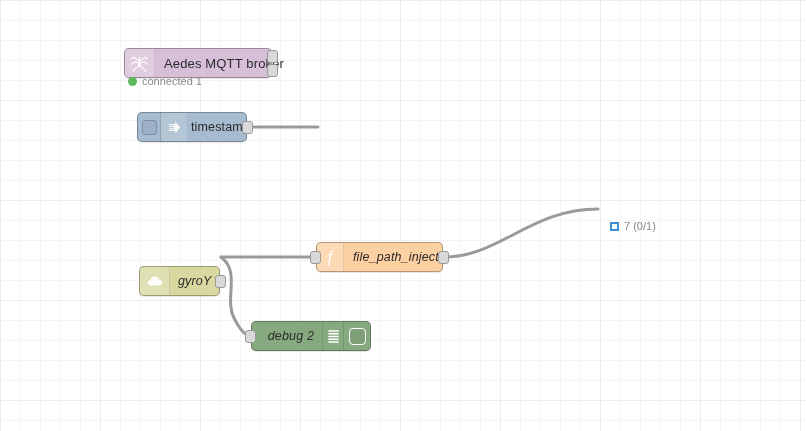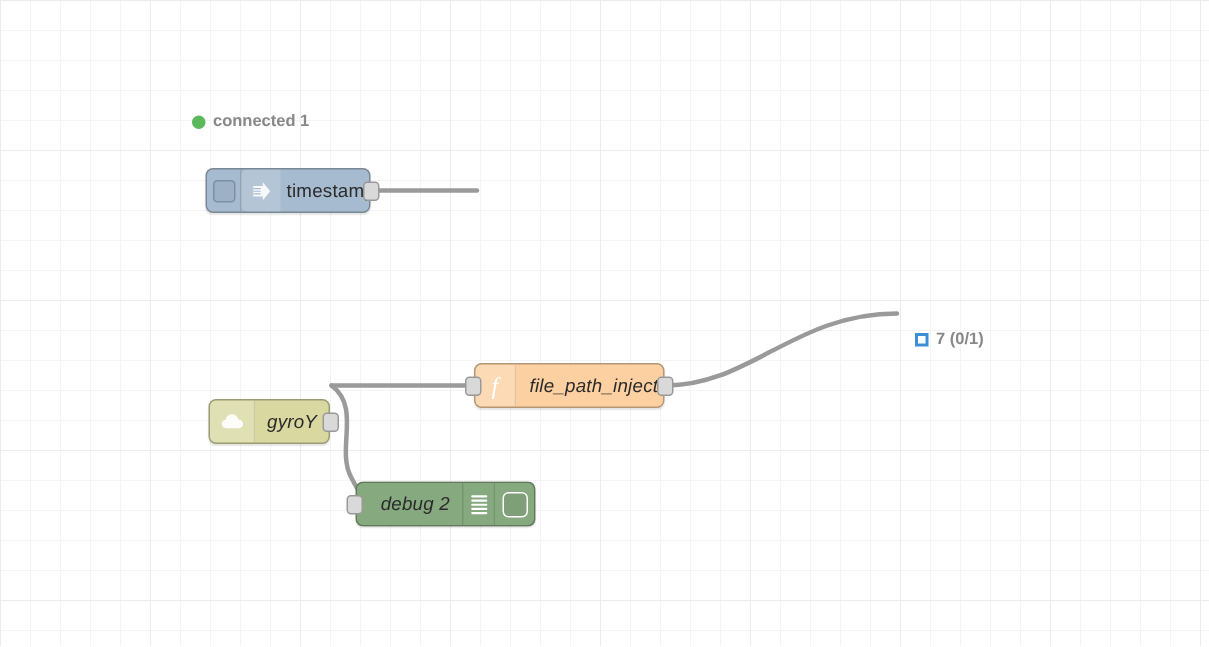--- a/index.html
+++ b/index.html
@@ -136,21 +136,20 @@
 
   
   .status {
     position: absolute;
     display: flex;
     align-items: center;
     gap: 5px;
     font-size: 11px;
     color: #888888;
     white-space: nowrap;
-    font-weight: bold;
   }
   .status .dot {
     width: 9px; height: 9px;
     border-radius: 50%;
     background: #5bb95b;
     display: inline-block;
   }
   .status .ring {
     width: 9px; height: 9px;
     border: 2px solid #3a8fd6;
@@ -164,20 +163,39 @@
 
 <div id="canvas">
 
   <svg id="wires" viewBox="0 0 806 431" width="806" height="431">
     <path class="wire" d="M 248 127 C 278 127, 288 127, 318 127"></path>
     <path class="wire" d="M 221 257 C 255 257, 282 257, 316 257"></path>
     <path class="wire" d="M 221 257 C 241 272, 224 299, 234 318, 240 330, 245 336, 251 336"></path>
     <path class="wire" d="M 444 257 C 500 257, 530 209, 598 209"></path>
   </svg>
 
+  <div class="node n-mqtt-broker" id="node-aedes-mqtt-broker" style="left:124px; top:48px; width:148px;">
+    <div class="icon-tray">
+      <svg width="19" height="19" viewBox="0 0 24 24" aria-hidden="true">
+        <g stroke="#ffffff" stroke-width="1.5" fill="none" stroke-linecap="round">
+          <ellipse cx="12" cy="13" rx="1.7" ry="3.6" fill="#ffffff" stroke="none"></ellipse>
+          <path d="M11 9 C 6 3, 3 4, 2 6"></path>
+          <path d="M13 9 C 18 3, 21 4, 22 6"></path>
+          <path d="M10.5 11 C 5 9, 3 11, 2 13"></path>
+          <path d="M13.5 11 C 19 9, 21 11, 22 13"></path>
+          <path d="M11 15 C 7 18, 5 20, 4 22"></path>
+          <path d="M13 15 C 17 18, 19 20, 20 22"></path>
+          <path d="M12 9 L 12 4"></path>
+        </g>
+      </svg>
+    </div>
+    <div class="label" style="padding-left:9px; font-style:normal; font-size:13px;">Aedes MQTT broker</div>
+    <div class="port out" style="top:1px;"></div>
+    <div class="port out" style="top:15px;"></div>
+  </div>
   <div class="status" style="left:128px; top:75px;">
     <span class="dot"></span>
     <span>connected 1</span>
   </div>
 
   <div class="node n-inject" id="node-timestamp" style="left:137px; top:112px; width:110px;">
     <div class="inject-btn">
       <span class="sq"></span>
     </div>
     <div class="icon-tray" style="width:26px; flex:0 0 26px; background:rgba(255,255,255,0.16); border-right:none;">
@@ -207,21 +225,21 @@
     <div class="icon-tray" style="width:26px; flex:0 0 26px;">
       <svg width="16" height="18" viewBox="0 0 16 20" aria-hidden="true">
         <text x="8" y="16" text-anchor="middle" font-family="'Liberation Serif', serif" font-size="18" font-style="italic" fill="#ffffff">f</text>
       </svg>
     </div>
     <div class="label" style="padding-left:9px;">file_path_inject</div>
     <div class="port in" style="top:8px;"></div>
     <div class="port out" style="top:8px;"></div>
   </div>
 
-  <div class="node n-debug" id="node-debug-2" style="left:237px; top:321px; width:120px;">
+  <div class="node n-debug" id="node-debug-2" style="left:251px; top:321px; width:120px;">
     <div class="label" style="flex:1; justify-content:flex-end; padding-right:8px;">debug 2</div>
     <div class="debug-lines">
       <svg width="13" height="15" viewBox="0 0 14 16" aria-hidden="true">
         <g stroke="#ffffff" stroke-width="1.6" stroke-linecap="round">
           <path d="M2 2 H12"></path>
             <path d="M2 5 H12"></path>
             <path d="M2 8 H12"></path>
           <path d="M2 11 H12"></path>
             <path d="M2 14 H12"></path>
         </g>

